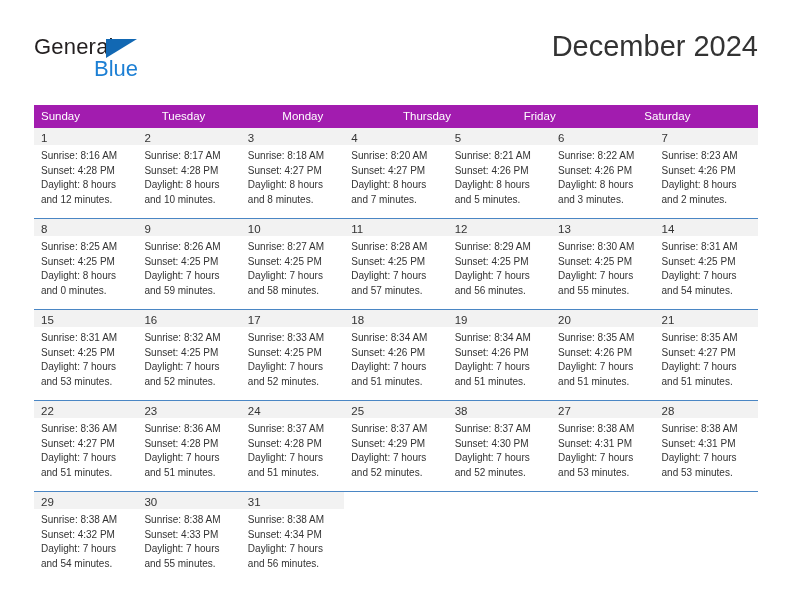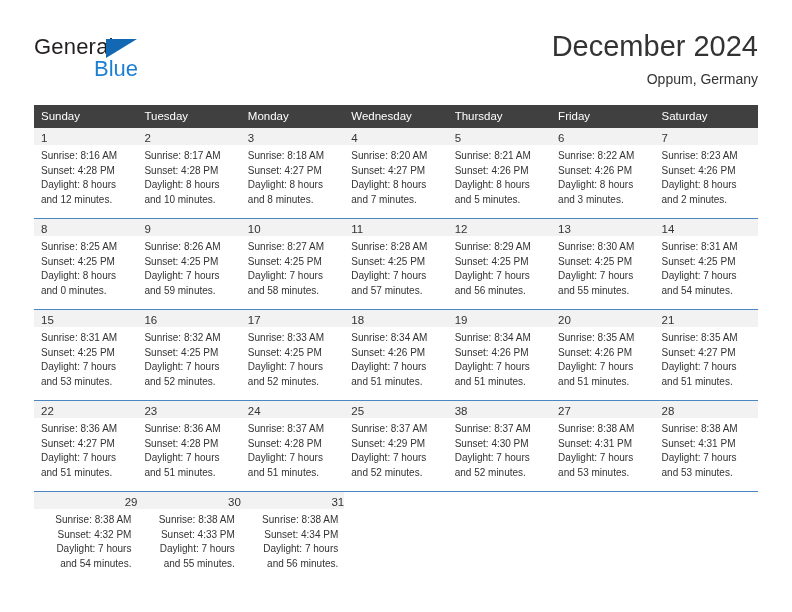--- a/index.html
+++ b/index.html
@@ -87,40 +87,39 @@
   
   .calendar {
     position: absolute;
     left: 34px;
     top: 105px;
     width: 724px;
   }
   .dow-row {
     display: flex;
     width: 100%;
-    background: #404040;
+    background: #a21caf;
   }
   .dow-cell {
     flex: 1 1 0;
     box-sizing: border-box;
     padding: 4px 0 5px 7px;
     font-size: 11.5px;
     color: #ffffff;
     line-height: 14px;
     white-space: nowrap;
   }
   .week {
     display: flex;
     width: 100%;
     border-bottom: 1px solid #4a86c4;
     box-sizing: border-box;
   }
   .week:last-child {
     border-bottom: none;
-    text-align: right;
   }
   .day {
     flex: 1 1 0;
     box-sizing: border-box;
     min-height: 90px;
     position: relative;
   }
   .day-num-bar {
     background: #f2f2f2;
     height: 17px;
@@ -153,32 +152,30 @@
   <div class="header">
 
     <div class="logo">
       <span class="logo-general">General</span>
       <span class="logo-tri"></span>
       <span class="logo-blue">Blue</span>
     </div>
 
     <div class="title-wrap">
       <h1 class="cal-title">December 2024</h1>
-      <div class="cal-subtitle">Oppum, Germany</div>
     </div>
 
   </div>
 
   <div class="calendar">
 
     <div class="dow-row">
       <div class="dow-cell">Sunday</div>
       <div class="dow-cell">Tuesday</div>
       <div class="dow-cell">Monday</div>
-      <div class="dow-cell">Wednesday</div>
       <div class="dow-cell">Thursday</div>
       <div class="dow-cell">Friday</div>
       <div class="dow-cell">Saturday</div>
     </div>
 
     <div class="week">
       <div class="day">
         <div class="day-num-bar"><span class="day-num">1</span></div>
         <div class="day-info">
           <div class="info-line">Sunrise: 8:16 AM</div>

